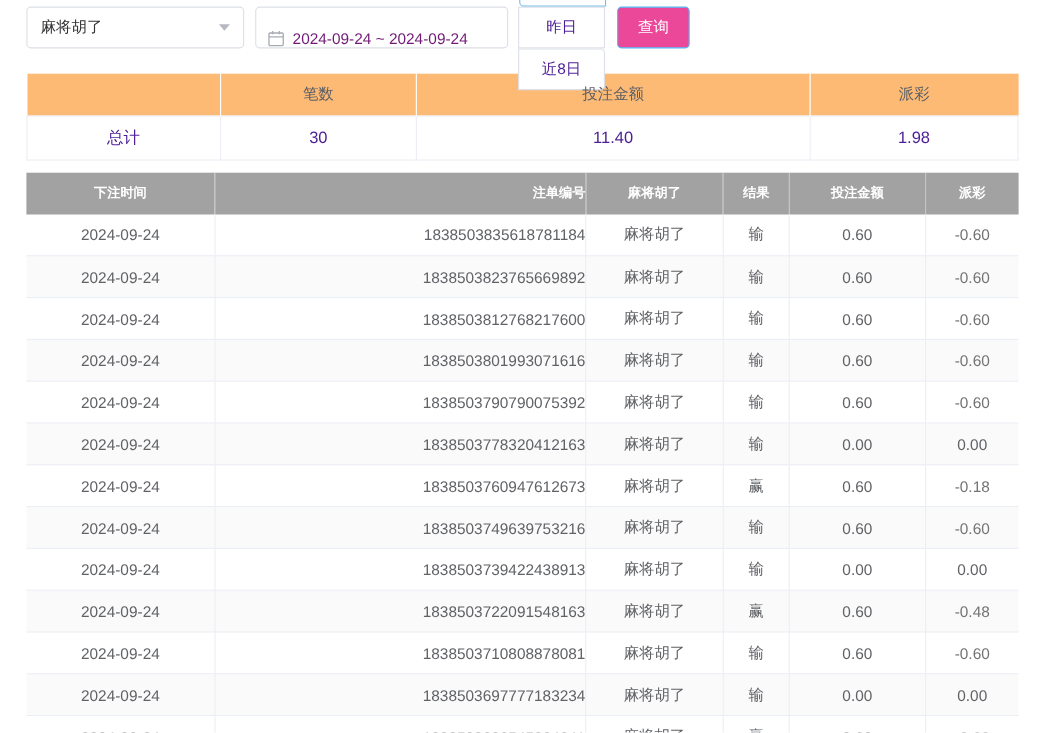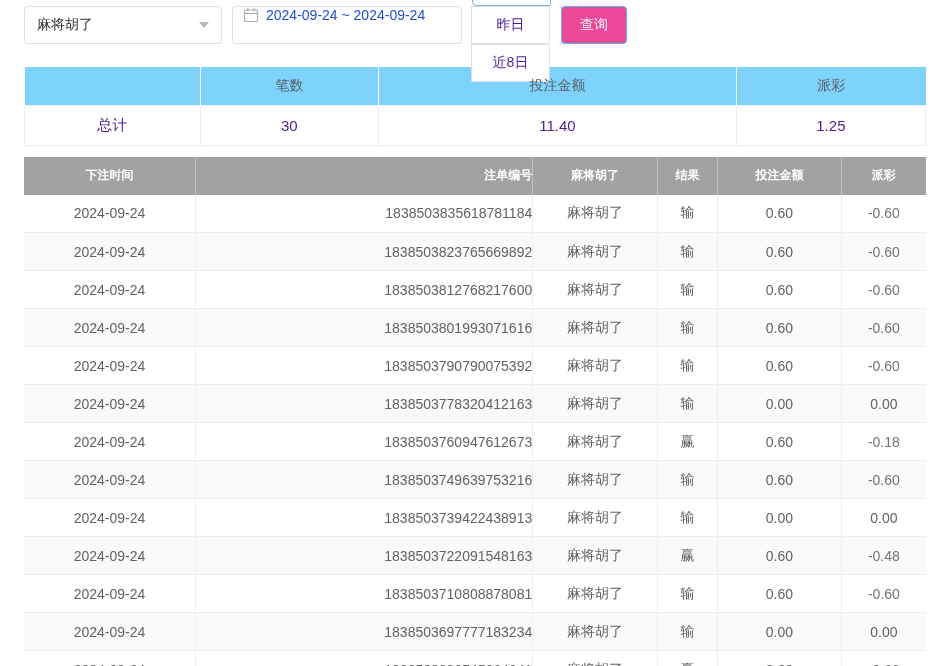--- a/index.html
+++ b/index.html
@@ -8,38 +8,38 @@
   .page { padding: 6px 24px 0 24px; }
 
   
   .filter-bar { display: flex; align-items: center; height: 38px; }
   .select-box { width: 198px; height: 38px; border: 1px solid #dcdfe6; border-radius: 4px;
     display: flex; align-items: center; justify-content: space-between; padding: 0 12px;
     color: #303133; cursor: pointer; background: #fff; }
   .chevron { width: 0; height: 0; border-left: 5px solid transparent; border-right: 5px solid transparent;
     border-top: 6px solid #b6b9bf; }
   .date-box { width: 230px; height: 38px; border: 1px solid #dcdfe6; border-radius: 4px;
-    display: flex; align-items: flex-start; gap: 7px; padding: 0 10px; margin-left: 10px;
-    color: #1d4ed8; background: #fff; }
+    display: flex; align-items: flex-end; gap: 7px; padding: 0 10px; margin-left: 10px;
+    color: #701a75; background: #fff; }
   .qgroup { display: flex; margin-left: 10px; flex-direction: column; }
   .qbtn { height: 38px; width: 79px; background: #fff; border: 1px solid #dcdfe6;
     color: #4c1d95; font-size: 14px; cursor: pointer; margin-left: -1px;
     font-family: inherit; }
   .qbtn:first-child { margin-left: 0; border-radius: 4px 0 0 4px; }
   .qbtn:last-child { border-radius: 0 4px 4px 0; }
   .qbtn.active { border-color: #7abde8; color: #459fde; position: relative; z-index: 2;
     background: #fdfeff; }
   .search-btn { height: 38px; width: 66px; margin-left: 10px; background: #ec4899;
     border: 1px solid #53b5f5; border-radius: 4px; color: #fff; font-size: 14px;
     cursor: pointer; font-family: inherit; }
 
   
   table { border-collapse: collapse; width: 902px; table-layout: fixed; }
   .summary-table { margin-top: 23px; }
-  .summary-table th { background: #7dd3fc; height: 38px; font-weight: 500; color: #5a5e66;
+  .summary-table th { background: #fdba74; height: 38px; font-weight: 500; color: #5a5e66;
     border-right: 1px solid #fff; font-size: 14px; }
   .summary-table th:last-child { border-right: none; }
   .summary-table td { height: 40px; text-align: center; color: #4c1d95;
     border: 1px solid #ebeef5; font-size: 15px; }
   .summary-table th:nth-child(1), .summary-table td:nth-child(1) { width: 19.5%; }
   .summary-table th:nth-child(2), .summary-table td:nth-child(2) { width: 19.8%; }
   .summary-table th:nth-child(3), .summary-table td:nth-child(3) { width: 39.7%; }
 
   
   .bets-table { margin-top: 11px; }
@@ -96,21 +96,21 @@
         <th>笔数</th>
         <th>投注金额</th>
         <th>派彩</th>
       </tr>
     </thead>
     <tbody>
       <tr>
         <td>总计</td>
         <td>30</td>
         <td>11.40</td>
-        <td>1.25</td>
+        <td>1.98</td>
       </tr>
     </tbody>
   </table>
 
   <table class="bets-table">
     <thead>
       <tr>
           <th>下注时间</th>
           <th>注单编号</th>
           <th>麻将胡了</th>

